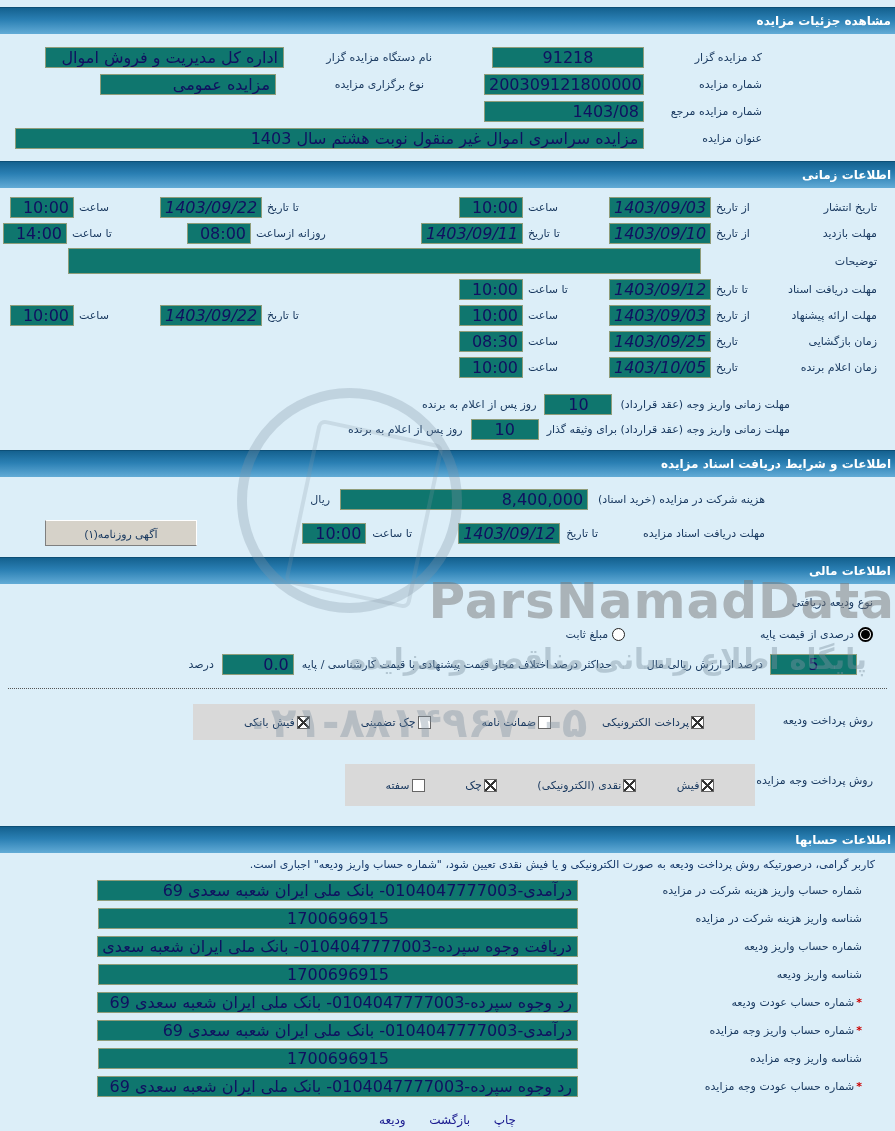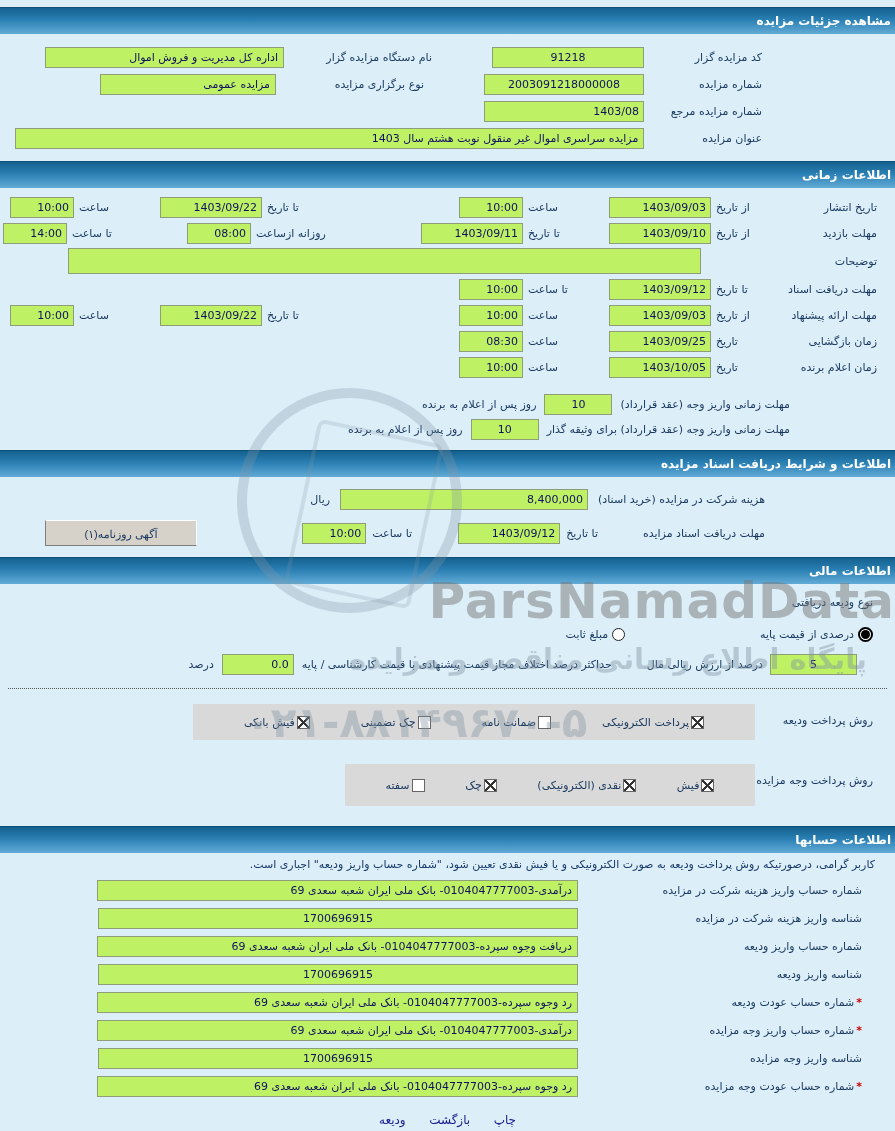--- a/index.html
+++ b/index.html
@@ -8,42 +8,42 @@
         font-size:11px;color:#17375e;direction:rtl;}
   .content{position:relative;z-index:1;}
 
   
   .bar{position:relative;z-index:5;height:27px;line-height:27px;
        background:linear-gradient(180deg,#14618f 0%,#2a7fb3 45%,#62abd6 100%);
        border-top:1px solid #0d4f77;color:#ffffff;font-weight:bold;font-size:12px;
        padding-right:4px;box-sizing:border-box;}
 
   
-  .vbox{display:inline-block;background:#bef264;border:1px solid #8f9d7a;height:19px;
-        line-height:19px;font-size:11px;color:#101060;box-sizing:content-box;
+  .vbox{display:inline-block;background:#0f766e;border:1px solid #8f9d7a;height:19px;
+        line-height:19px;font-size:16px;color:#101060;box-sizing:content-box;
         overflow:hidden;white-space:nowrap;}
   .num{direction:ltr;text-align:right;padding-left:4px;padding-right:4px;}
   .ctr{text-align:center;}
   .rt{text-align:right;padding-right:5px;padding-left:4px;}
 
   .lbl{color:#17375e;white-space:nowrap;}
 
   
   .g-row{display:flex;align-items:center;padding-right:133px;height:27px;}
   .g-lbl{width:110px;text-align:right;white-space:nowrap;}
   .g-box1{width:150px;margin-right:8px;}
   .g-gap{width:60px;}
   .g-lbl2{width:148px;text-align:right;white-space:nowrap;}
 
   
   .trow{display:flex;align-items:center;height:26px;padding-right:18px;}
   .tm{width:104px;white-space:nowrap;}
   .ts{width:62px;text-align:left;padding-left:5px;white-space:nowrap;box-sizing:border-box;}
   .ts2{width:86px;text-align:left;padding-left:5px;white-space:nowrap;box-sizing:border-box;}
-  .vd{width:92px;}
+  .vd{width:92px;font-style:italic;}
   .vt{width:54px;}
   .tspace{width:135px;}
   .w150l{width:170px;text-align:left;padding-left:5px;box-sizing:border-box;white-space:nowrap;}
   .w120l{width:120px;text-align:left;padding-left:5px;box-sizing:border-box;white-space:nowrap;}
 
   .dep-row{display:flex;align-items:center;height:25px;padding-right:105px;}
   .dep-box{width:66px;margin:0 8px;}
 
   
   .fee-row{display:flex;align-items:center;height:25px;padding-right:130px;margin-top:10px;}

